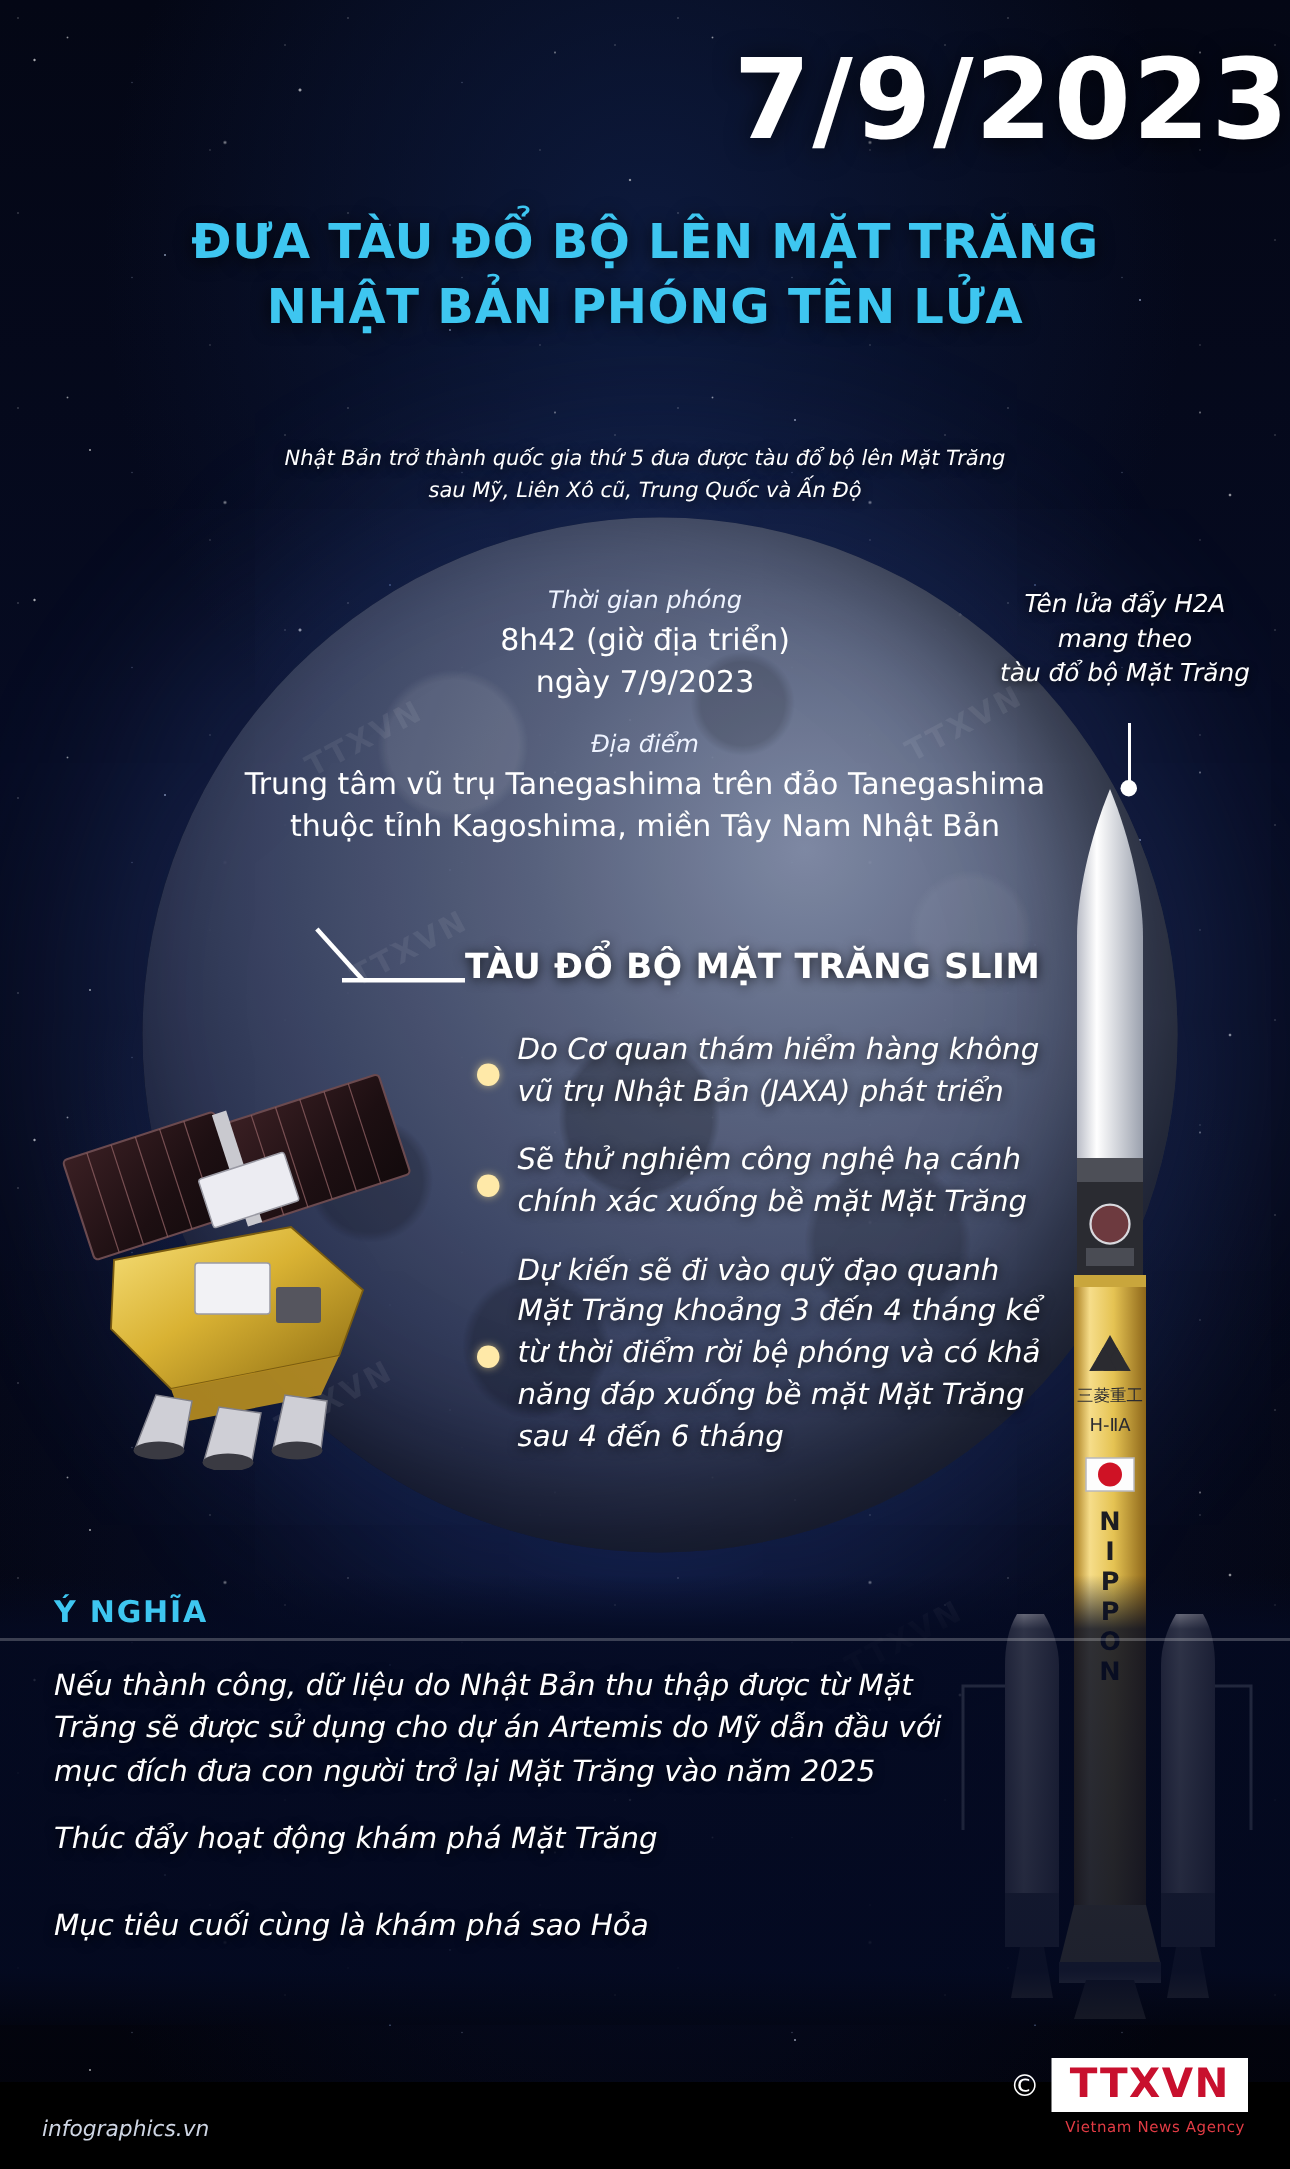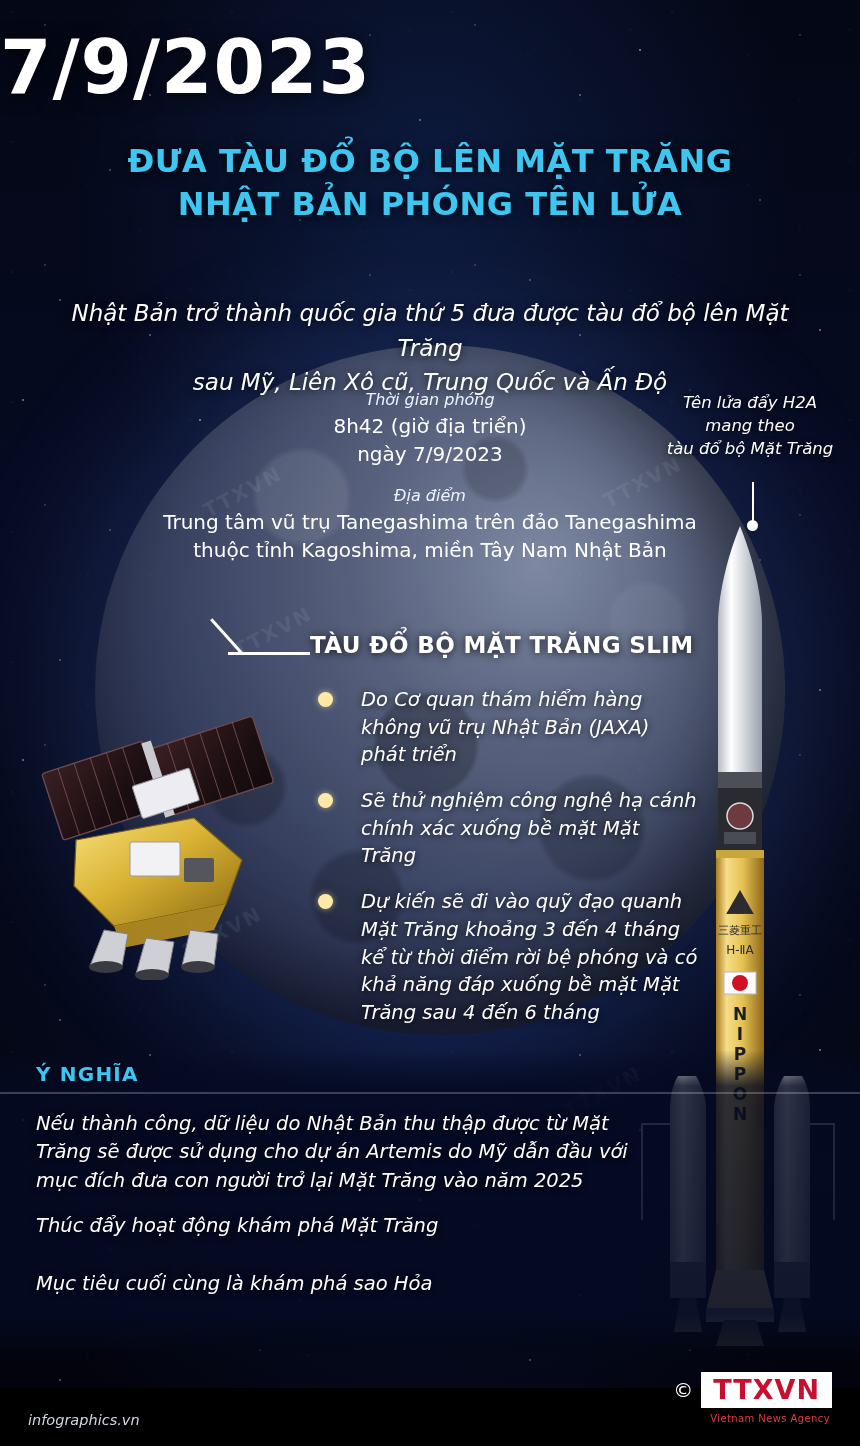--- a/index.html
+++ b/index.html
@@ -80,38 +80,38 @@
       radial-gradient(circle at 48% 58%, rgba(0,0,0,.22) 0 9%, transparent 10%),
       radial-gradient(circle at 72% 70%, rgba(0,0,0,.18) 0 7%, transparent 8%),
       radial-gradient(circle at 22% 64%, rgba(0,0,0,.20) 0 5%, transparent 6%),
       radial-gradient(circle at 58% 18%, rgba(0,0,0,.16) 0 4%, transparent 5%),
       radial-gradient(circle at 80% 40%, rgba(255,255,255,.06) 0 5%, transparent 6%),
       radial-gradient(circle at 38% 80%, rgba(0,0,0,.20) 0 6%, transparent 7%);
   }
   
   .date {
     position: absolute; top: 24px; left: 0; right: 0;
-    text-align: left;
+    text-align: right;
     font-size: 74px; font-weight: bold; color: #ffffff;
     letter-spacing: 1px;
     text-shadow: 0 2px 18px rgba(0,0,0,.7);
   }
   .headline {
     position: absolute; top: 140px; left: 0; right: 0;
     text-align: center;
     color: #3ec6f0;
     font-size: 32px; font-weight: bold; line-height: 1.34;
     letter-spacing: .5px;
     text-shadow: 0 2px 12px rgba(0,0,0,.75);
   }
   .subhead {
     position: absolute; top: 296px; left: 60px; right: 60px;
     text-align: center;
     color: #ffffff;
-    font-size: 23px; font-style: italic; line-height: 1.5;
+    font-size: 14px; font-style: italic; line-height: 1.5;
     text-shadow: 0 1px 8px rgba(0,0,0,.8);
   }
   
   .launch-block {
     position: absolute; top: 390px; left: 120px; width: 620px;
     text-align: center; color: #fff;
   }
   .lbl { font-size: 16px; font-style: italic; color: #eef3ff; margin-bottom: 3px; }
   .val { font-size: 20px; line-height: 1.4; color: #ffffff; }
   .gap { height: 18px; }
@@ -143,21 +143,21 @@
   }
   .lander-leader-diag {
     position: absolute; left: 196px; top: 652px;
     width: 46px; height: 3px; background: #ffffff;
     transform: rotate(48deg); transform-origin: right center;
   }
   .bullets {
     position: absolute; top: 686px; left: 318px; width: 380px;
   }
   .bullet {
-    display: flex; align-items: flex-start; margin-bottom: 18px; gap: 16px;
+    display: flex; align-items: center; margin-bottom: 18px;
   }
   .dot {
     flex: 0 0 auto;
     width: 15px; height: 15px; border-radius: 50%;
     background: #ffe9a8; margin: 6px 12px 0 0;
     box-shadow: 0 0 6px rgba(255,230,150,.6);
   }
   .btext {
     color: #ffffff; font-size: 19.5px; font-style: italic; line-height: 1.42;
     text-shadow: 0 1px 7px rgba(0,0,0,.8);

